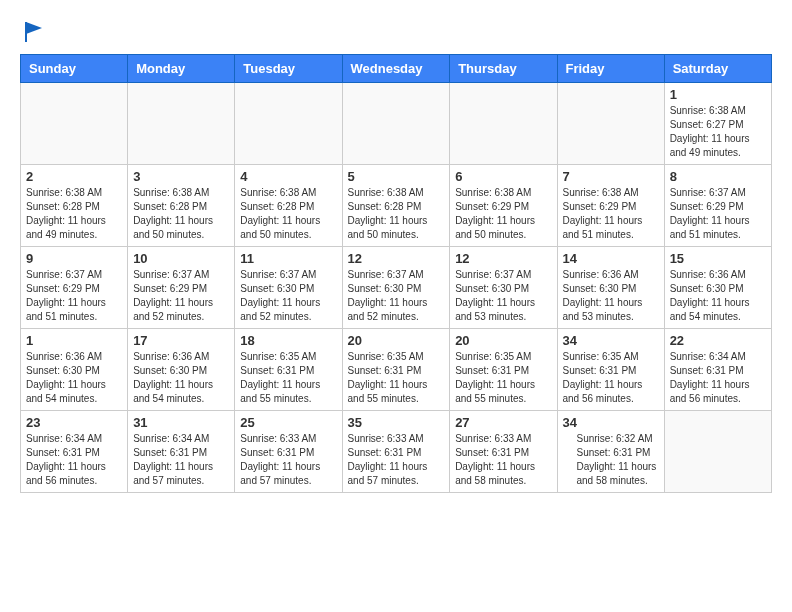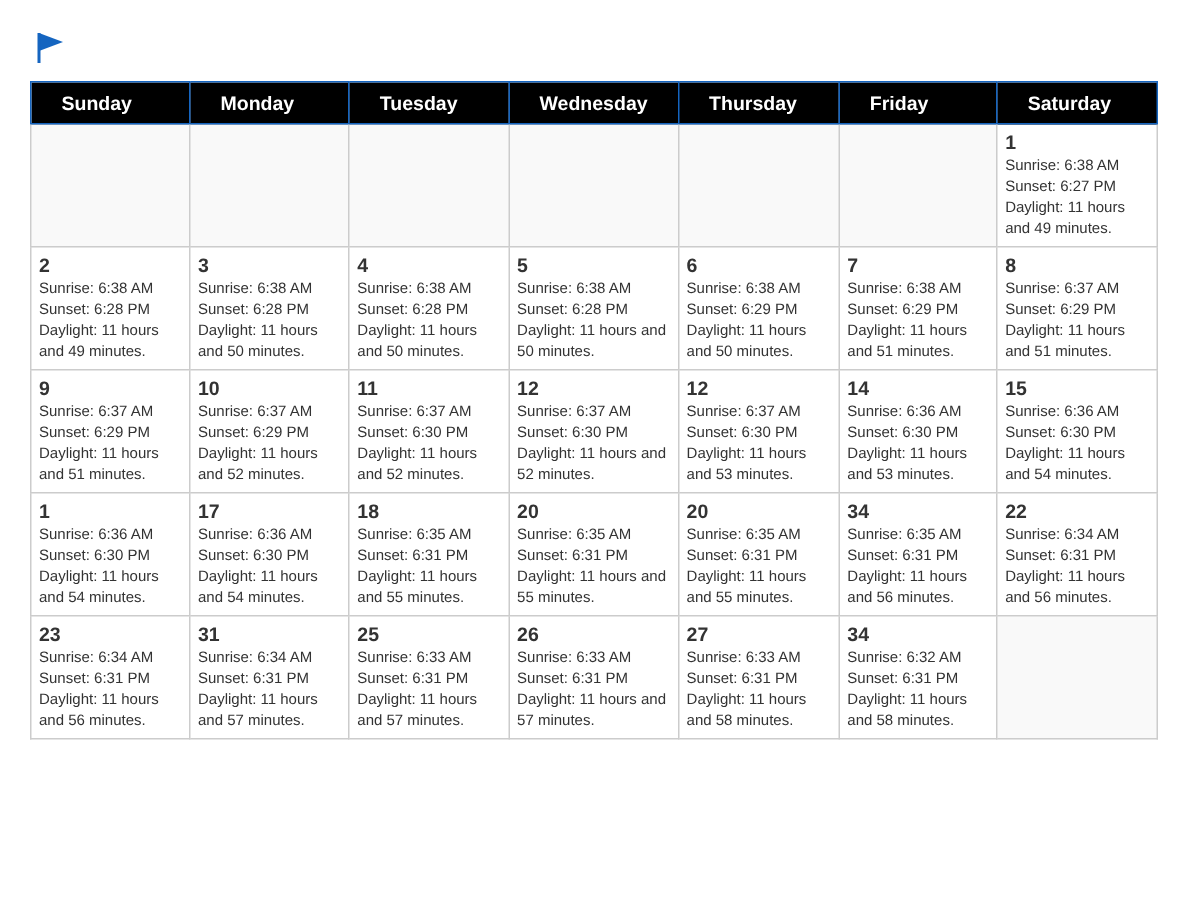--- a/index.html
+++ b/index.html
@@ -43,23 +43,23 @@
     .location-title {
       font-size: 16px;
       color: #555;
     }
     .calendar {
       width: 100%;
       border-collapse: collapse;
       border: 1px solid #ccc;
     }
     .calendar th {
-      background-color: #000000;
+      background-color: #3b82f6;
       color: #fff;
-      padding: 6px 20px;
+      padding: 6px 8px;
       font-size: 13px;
       text-align: left;
       border: 1px solid #1565c0;
     }
     .calendar td {
       vertical-align: top;
       padding: 4px 5px;
       border: 1px solid #ccc;
       width: 108px;
       min-height: 80px;
@@ -275,33 +275,33 @@
 Sunset: 6:31 PM
 Daylight: 11 hours and 57 minutes.</div>
         </td>
         <td>
           <span class="day-num">25</span>
           <div class="day-info" style="white-space: pre-line;">Sunrise: 6:33 AM
 Sunset: 6:31 PM
 Daylight: 11 hours and 57 minutes.</div>
         </td>
         <td>
-          <span class="day-num">26</span>
+          <span class="day-num">35</span>
           <div class="day-info" style="white-space: pre-line;">Sunrise: 6:33 AM
 Sunset: 6:31 PM
 Daylight: 11 hours and 57 minutes.</div>
         </td>
         <td>
           <span class="day-num">27</span>
           <div class="day-info" style="white-space: pre-line;">Sunrise: 6:33 AM
 Sunset: 6:31 PM
 Daylight: 11 hours and 58 minutes.</div>
         </td>
         <td>
           <span class="day-num">34</span>
-          <div class="day-info" style="white-space: pre-line;">Sunrise: 6:32 AM
+          <div class="day-info" style="white-space: pre-line; margin-left: 14px;">Sunrise: 6:32 AM
 Sunset: 6:31 PM
 Daylight: 11 hours and 58 minutes.</div>
         </td>
         <td class="empty-cell"></td>
       </tr>
     </tbody>
 </table>
 
 </body></html>

